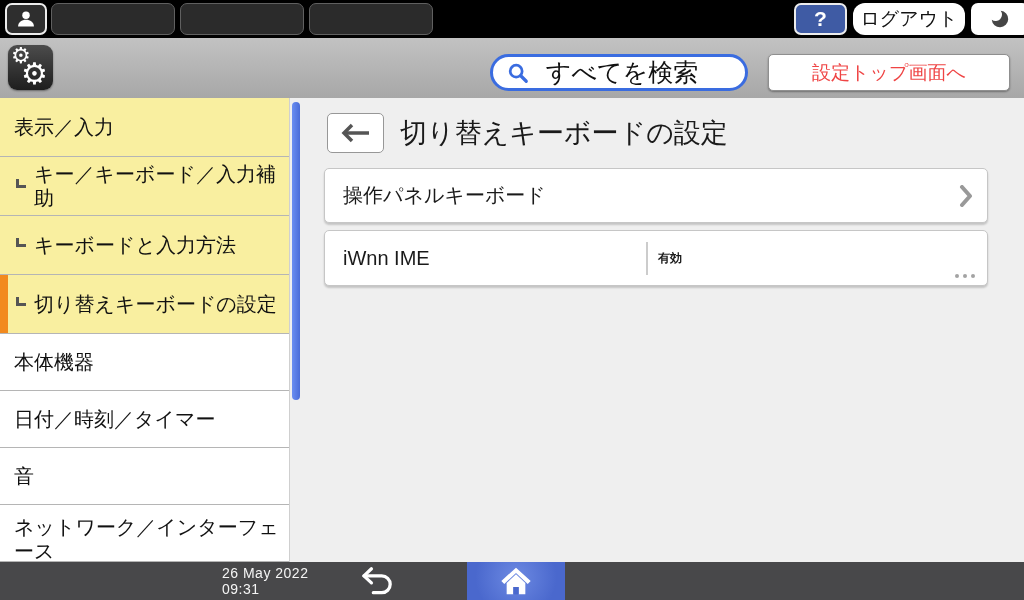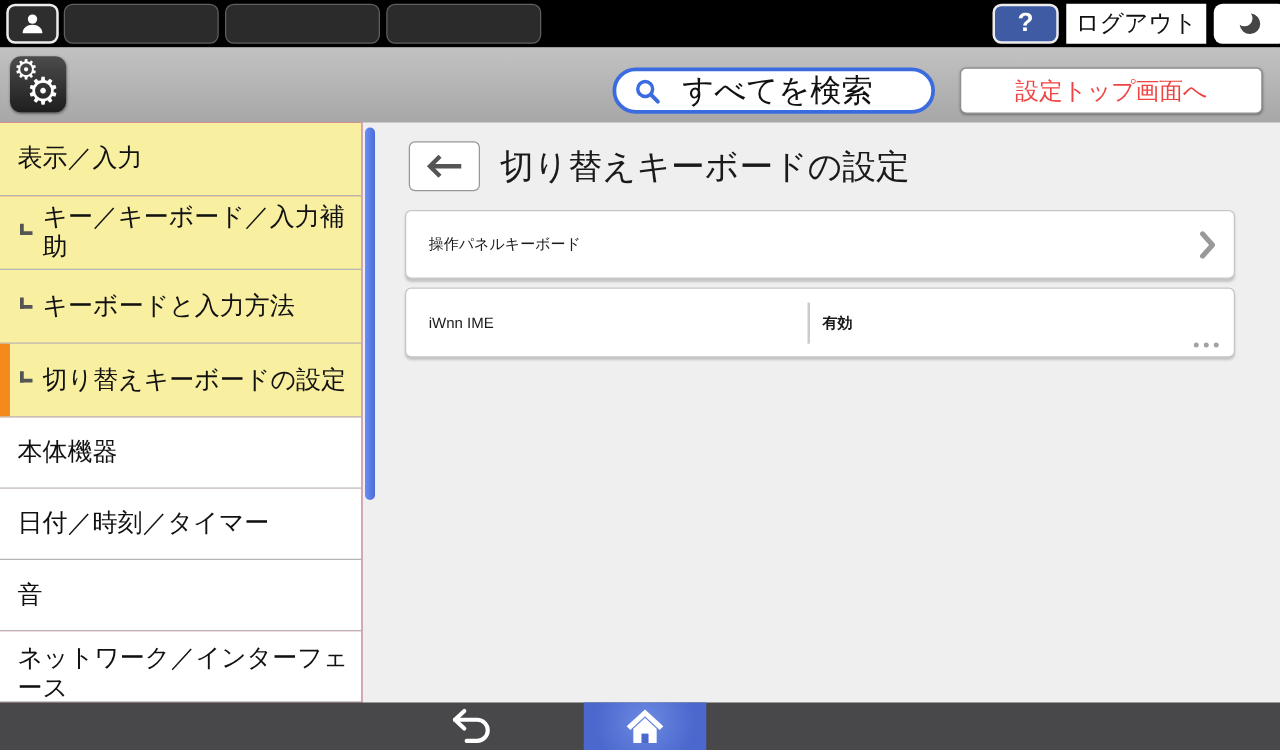--- a/index.html
+++ b/index.html
@@ -8,21 +8,21 @@
   .abs { position:absolute; }
 
   
   .topbar { left:0; top:0; width:1024px; height:38px; background:#000; }
   .user-btn { left:5px; top:3px; width:42px; height:32px; background:#2e2e2e; border:2px solid #ececec; border-radius:7px; display:flex; align-items:center; justify-content:center; }
   .slot-btn { top:3px; width:124px; height:32px; background:#2b2b2b; border:1px solid #606060; border-radius:7px; }
   .slot1 { left:51px; } .slot2 { left:180px; } .slot3 { left:309px; }
   .login-select { left:453px; top:3px; width:336px; height:32px; background:#333; border:2px solid #ececec; border-radius:7px; color:#fff; font-size:17px; display:flex; align-items:center; padding-left:10px; }
   .corner-tri { position:absolute; right:3px; bottom:3px; width:0; height:0; border-left:10px solid transparent; border-bottom:10px solid #fff; }
   .help-btn { left:794px; top:3px; width:53px; height:32px; background:#3f5ba4; border:2px solid #ececec; border-radius:7px; color:#fff; font-size:21px; font-weight:bold; display:flex; align-items:center; justify-content:center; }
-  .logout-btn { left:853px; top:3px; width:112px; height:32px; background:#fff; border-radius:0; color:#111; font-size:19px; display:flex; align-items:center; justify-content:center; }
+  .logout-btn { left:853px; top:3px; width:112px; height:32px; background:#fff; border-radius:12px; color:#111; font-size:19px; display:flex; align-items:center; justify-content:center; }
   .moon-btn { left:971px; top:3px; width:58px; height:32px; background:#fff; border-radius:7px; display:flex; align-items:center; justify-content:center; }
 
   
   .header { left:0; top:38px; width:1024px; height:60px; background:linear-gradient(#c2c2c2,#a7a7a7); }
   .gear-tile { left:8px; top:7px; width:45px; height:45px; border-radius:9px; background:linear-gradient(#4c4c4c,#1e1e1e); box-shadow:0 1px 2px rgba(0,0,0,.4); overflow:hidden; }
   .gear-a { position:absolute; left:3px; top:-2px; color:#fff; font-size:22px; }
   .gear-b { position:absolute; left:13px; top:11px; color:#fff; font-size:30px; }
   .app-title { left:62px; top:0; height:60px; line-height:60px; font-size:26px; color:#111; }
   .search-pill { left:490px; top:16px; width:258px; height:37px; background:#fff; border:3px solid #3a6ce0; border-radius:20px; display:flex; align-items:center; padding:0 14px; }
   .search-pill .stext { flex:1; text-align:center; font-size:25px; color:#111; padding-right:16px; }
@@ -40,21 +40,21 @@
   .scrollbar { left:292px; top:102px; width:8px; height:298px; border-radius:4px; background:linear-gradient(90deg,#6a8ef2,#4a6cd8); }
 
   
   .content { left:310px; top:98px; width:714px; height:464px; }
   .back-btn { left:17px; top:15px; width:57px; height:40px; background:#fff; border:1px solid #979797; border-radius:5px; display:flex; align-items:center; justify-content:center; }
   .page-title { left:90px; top:13px; height:44px; line-height:44px; font-size:27px; color:#1a1a1a; }
   .card { left:14px; width:664px; background:#fff; border:1px solid #c6c6c6; border-radius:5px; box-shadow:0 2px 2px rgba(0,0,0,.18); }
   .card1 { top:70px; height:55px; }
   .card2 { top:132px; height:56px; }
   .card3 { top:195px; height:55px; }
-  .row-label { position:absolute; left:18px; top:0; bottom:0; display:flex; align-items:center; font-size:12px; color:#1a1a1a; }
+  .row-label { position:absolute; left:18px; top:0; bottom:0; display:flex; align-items:center; font-size:20px; color:#1a1a1a; }
   .row-chevron { position:absolute; right:14px; top:50%; transform:translateY(-50%); }
   .vdivider { position:absolute; left:321px; top:11px; bottom:10px; width:2px; background:#ccc; }
   .row-value { position:absolute; left:333px; top:0; bottom:0; display:flex; align-items:center; font-size:12px; color:#1a1a1a;font-weight:bold; }
   .dots { position:absolute; right:12px; bottom:7px; display:flex; gap:4px; }
   .dots i { width:4px; height:4px; border-radius:50%; background:#a3a3a3; }
 
   
   .bottombar { left:0; top:562px; width:1024px; height:38px; background:#48484a; }
   .datetime { left:222px; top:3px; color:#f5f5f5; font-size:14px; line-height:16px; letter-spacing:.5px; }
   .undo-btn { left:352px; top:2px; width:52px; height:34px; display:flex; align-items:center; justify-content:center; }
@@ -158,20 +158,24 @@
     <span class="dots">
         <i></i>
         <i></i>
         <i></i>
       </span>
   </div>
 
 </div>
 
 <div class="abs bottombar">
+  <div class="abs datetime">
+    <div>26 May 2022</div>
+    <div>09:31</div>
+  </div>
   <div class="abs undo-btn">
     <svg width="38" height="30" viewBox="0 0 40 32">
       <path d="M13 3 L5 10.5 L13 18" fill="none" stroke="#fff" stroke-width="3.5" stroke-linecap="round" stroke-linejoin="round"></path>
       <path d="M5 10.5 H24 a9 9 0 0 1 0 18 H15" fill="none" stroke="#fff" stroke-width="3.5" stroke-linecap="round"></path>
     </svg>
   </div>
   <div class="abs home-btn">
     <svg width="32" height="30" viewBox="0 0 24 22">
       <path d="M12 1 L1 11 L3.2 13.2 L12 5 L20.8 13.2 L23 11 Z" fill="#fff"></path>
       <path d="M5 12.5 V21 H10 V15.5 H14 V21 H19 V12.5 L12 6 Z" fill="#fff"></path>

